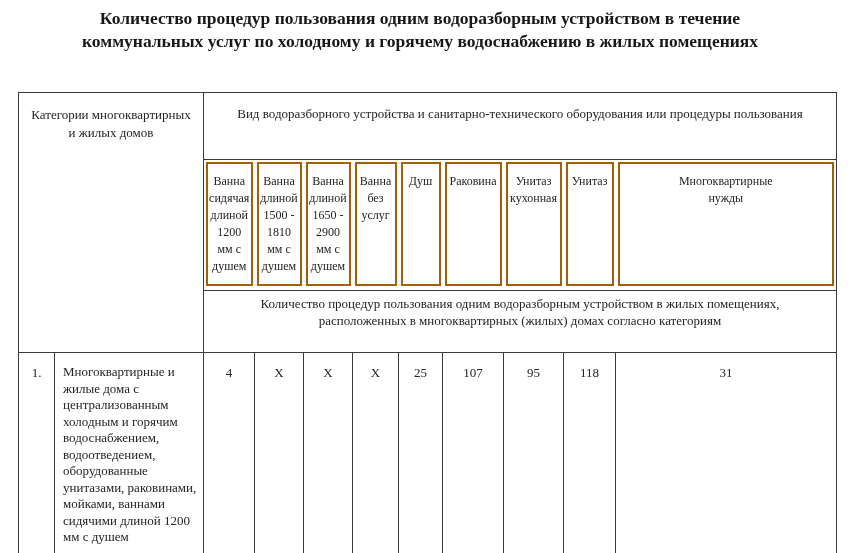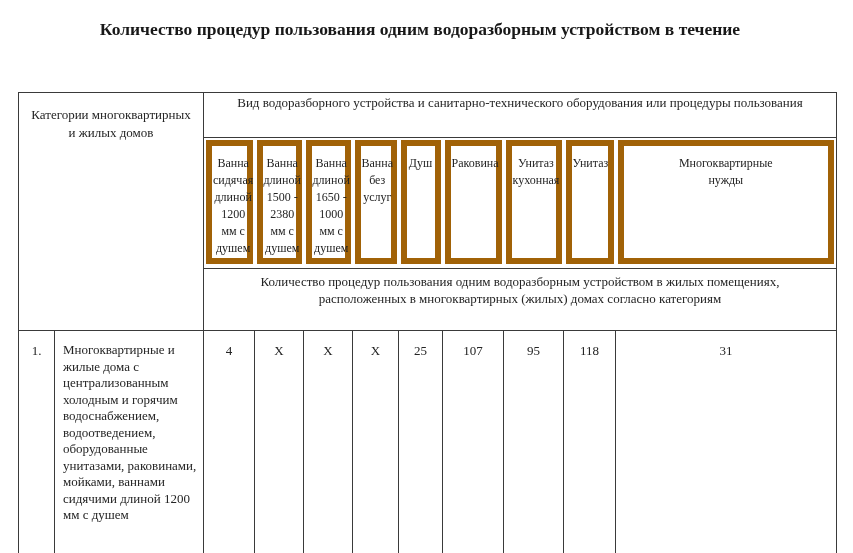--- a/index.html
+++ b/index.html
@@ -12,21 +12,21 @@
     height: 553px;
     position: relative;
     overflow: hidden;
     font-family: "Liberation Serif", "DejaVu Serif", serif;
     color: #1f1f1f;
   }
 
   
   .doc-title {
     position: absolute;
-    top: 18px;
+    top: 7px;
     left: 20px;
     width: 800px;
     text-align: center;
     font-weight: bold;
     font-size: 17.5px;
     line-height: 23px;
     color: #181818;
   }
 
   
@@ -54,34 +54,34 @@
   }
   .cat-head-text {
     display: inline-block;
     max-width: 162px;
   }
 
   td.group-head {
     height: 40px;
     text-align: center;
     vertical-align: middle;
-    padding: 2px 6px;
+    padding: 13px 6px;
     line-height: 16px;
   }
 
   tr.device-row td {
     border: none;
     padding: 0;
     height: 130px;
   }
   .box {
     box-sizing: border-box;
     margin: 2px;
     height: 124px;
-    border: 6px solid #a16207;
+    border: 2px solid #a16207;
     text-align: center;
     padding: 9px 1px 0 1px;
     font-size: 12px;
     line-height: 17px;
   }
   .box-text {
     display: inline-block;
     max-width: 118px;
   }
 
@@ -108,20 +108,21 @@
   td.val-cell {
     text-align: center;
     padding-top: 12px;
   }
 </style>
 </head>
 <body>
 
 <div class="doc-title">
   <div>Количество процедур пользования одним водоразборным устройством в течение</div>
+  <div>коммунальных услуг по холодному и горячему водоснабжению в жилых помещениях</div>
 </div>
 
 <table class="norm-table">
   <colgroup>
     <col style="width:36px">
     <col style="width:149px">
     <col style="width:51px">
     <col style="width:49px">
     <col style="width:49px">
     <col style="width:46px">
@@ -139,24 +140,24 @@
       <td class="group-head" colspan="9">
         <span>Вид водоразборного устройства и санитарно-технического оборудования или процедуры пользования</span>
       </td>
     </tr>
     <tr class="device-row">
 
     <td class="device-cell">
           <div class="box"><span class="box-text">Ванна сидячая длиной 1200 мм с душем</span></div>
         </td>
         <td class="device-cell">
-          <div class="box"><span class="box-text">Ванна длиной 1500 - 2380 мм с душем</span></div>
+          <div class="box"><span class="box-text">Ванна длиной 1500 - 1810 мм с душем</span></div>
         </td>
         <td class="device-cell">
-          <div class="box"><span class="box-text">Ванна длиной 1650 - 1000 мм с душем</span></div>
+          <div class="box"><span class="box-text">Ванна длиной 1650 - 2900 мм с душем</span></div>
         </td>
         <td class="device-cell">
           <div class="box"><span class="box-text">Ванна без услуг</span></div>
         </td>
         <td class="device-cell">
           <div class="box"><span class="box-text">Душ</span></div>
         </td>
         <td class="device-cell">
           <div class="box"><span class="box-text">Раковина</span></div>
         </td>

